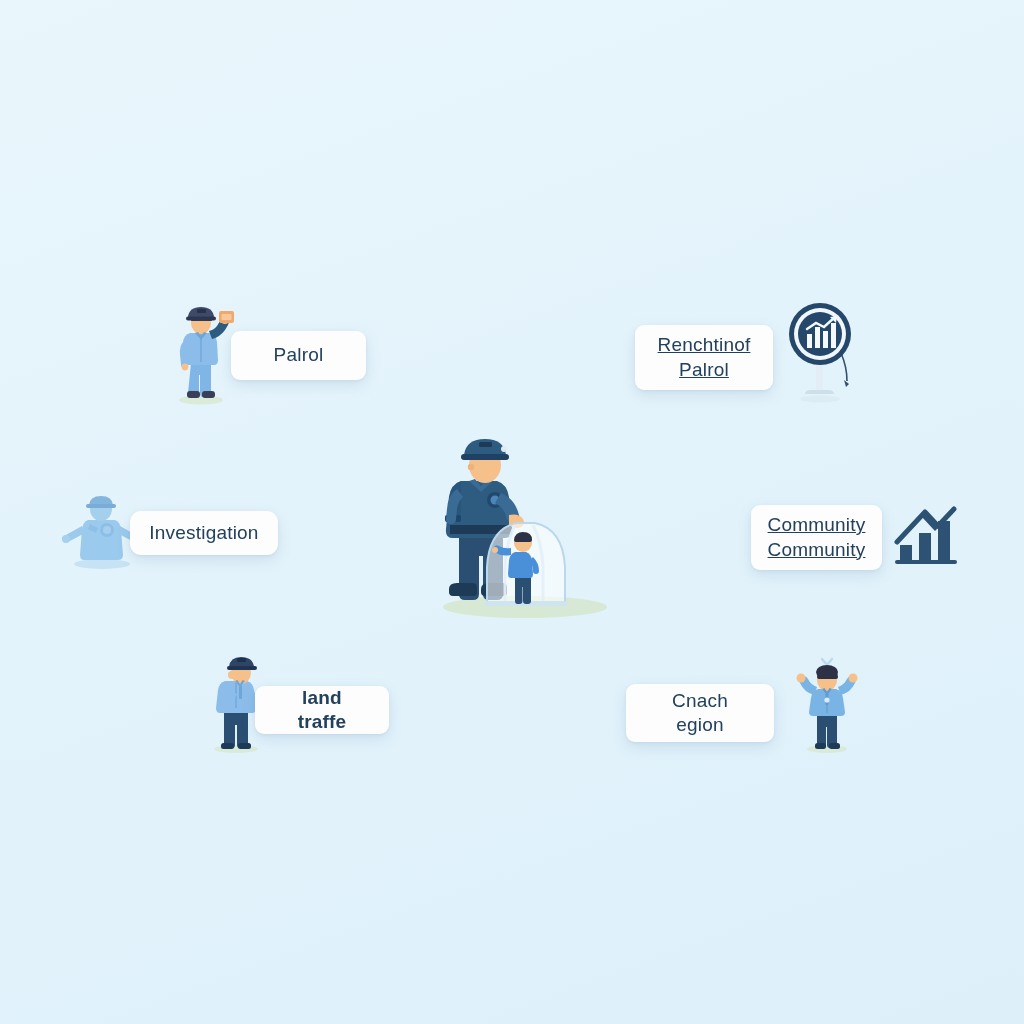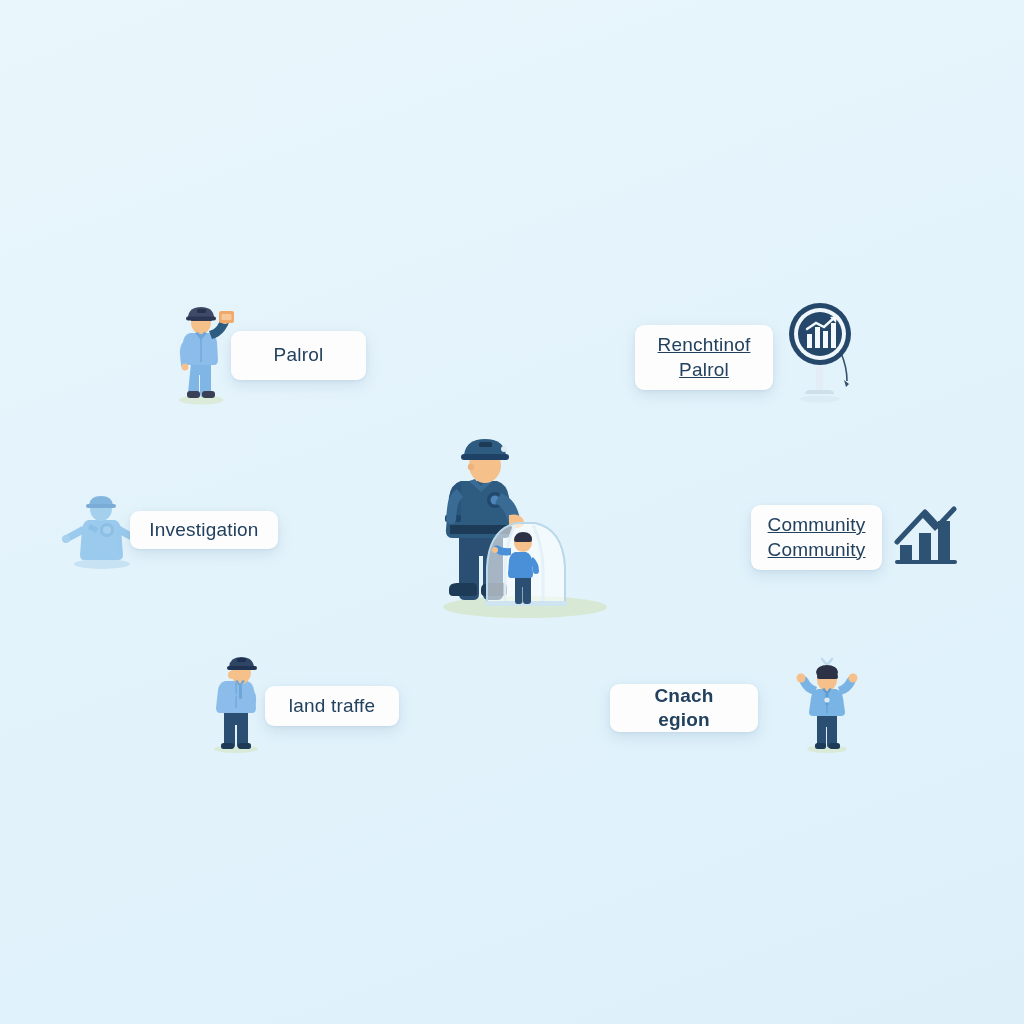--- a/index.html
+++ b/index.html
@@ -35,24 +35,24 @@
     font-size: 19px;
     letter-spacing: 0.2px;
     line-height: 1.28;
     padding: 0 22px;
     box-sizing: border-box;
   }
   .label-card .line { display: block; text-decoration: underline; }
 
   .card-patrol        { left: 231px; top: 331px; width: 135px; height: 49px; }
   .card-crisis        { left: 635px; top: 325px; width: 138px; height: 65px; }
-  .card-investigation { left: 130px; top: 511px; width: 148px; height: 38px; }
+  .card-investigation { left: 130px; top: 511px; width: 148px; height: 44px; border-radius: 11px; }
   .card-outreach      { left: 751px; top: 505px; width: 131px; height: 65px; }
-  .card-traffic       { left: 265px; top: 686px; width: 134px; height: 40px; }
-  .card-coach         { left: 610px; top: 684px; width: 148px; height: 48px; font-weight: bold; }
+  .card-traffic       { left: 255px; top: 686px; width: 134px; height: 48px; font-weight: bold; }
+  .card-coach         { left: 626px; top: 684px; width: 148px; height: 58px; }
 
   
   .figure { position: absolute; }
   .figure svg { display: block; overflow: visible; }
 
   .fig-patrol      { left: 168px; top: 303px; }
   .fig-sign        { left: 787px; top: 298px; }
   .fig-investigate { left: 62px;  top: 492px; }
   .fig-center      { left: 437px; top: 437px; }
   .fig-growth      { left: 891px; top: 497px; }

